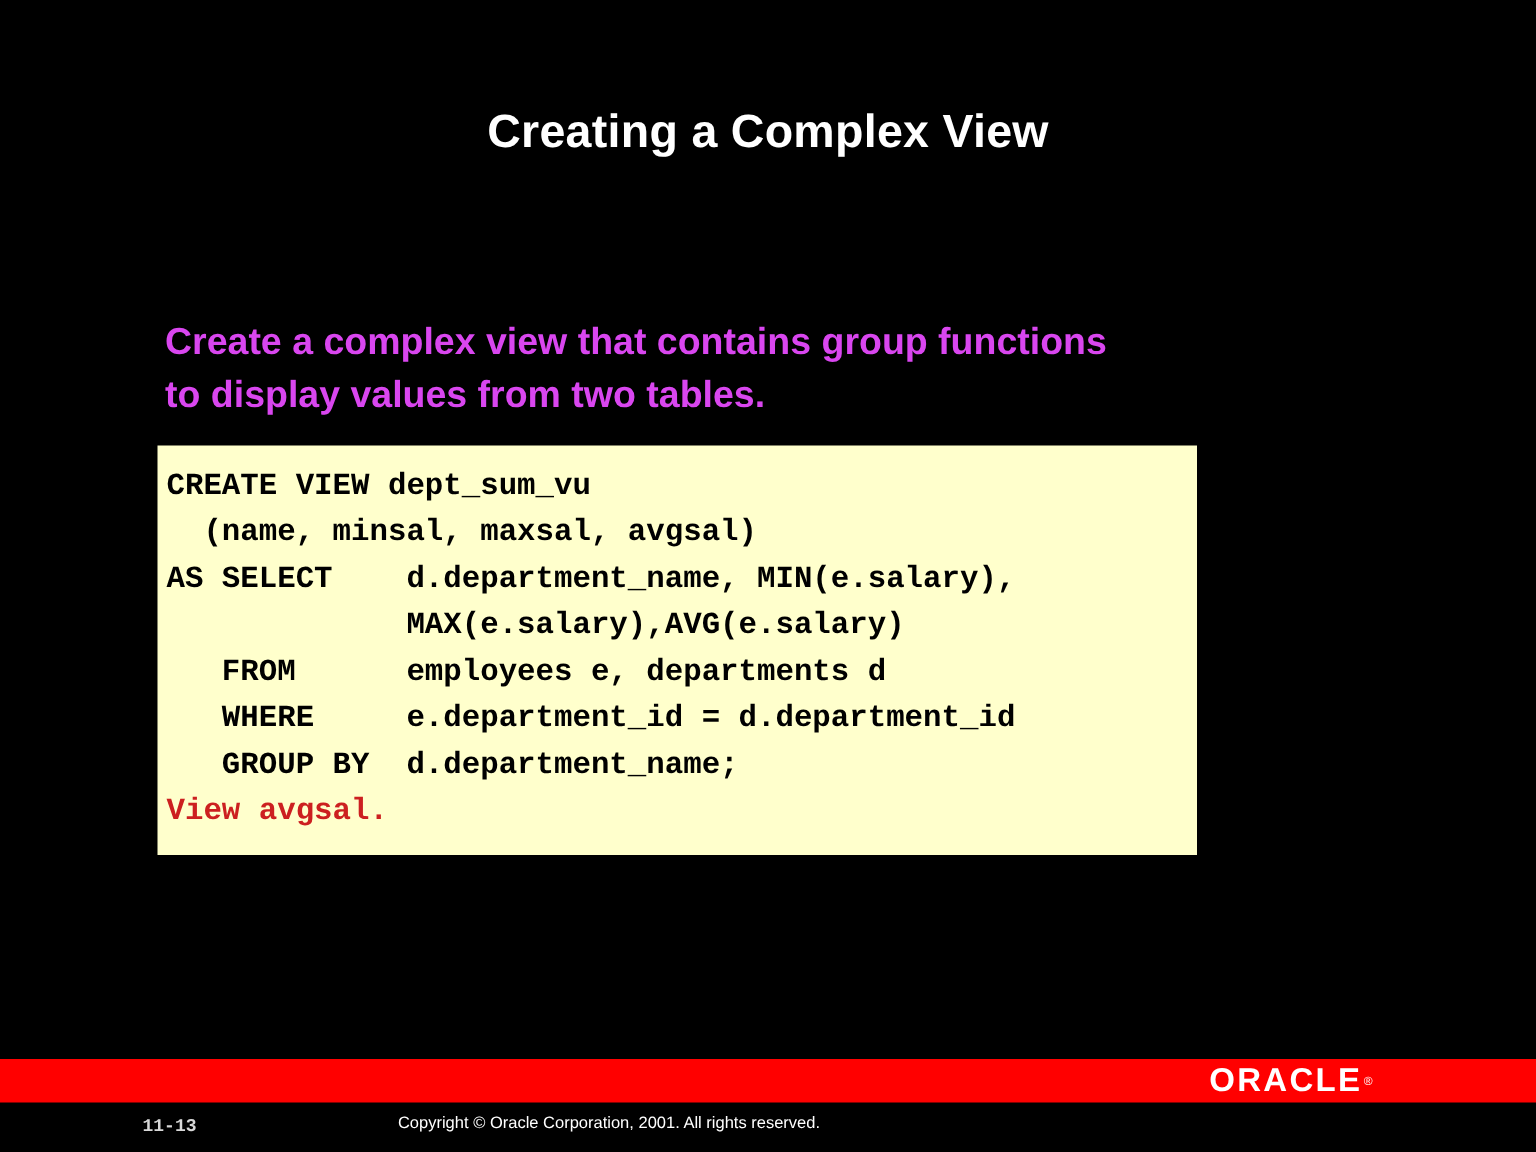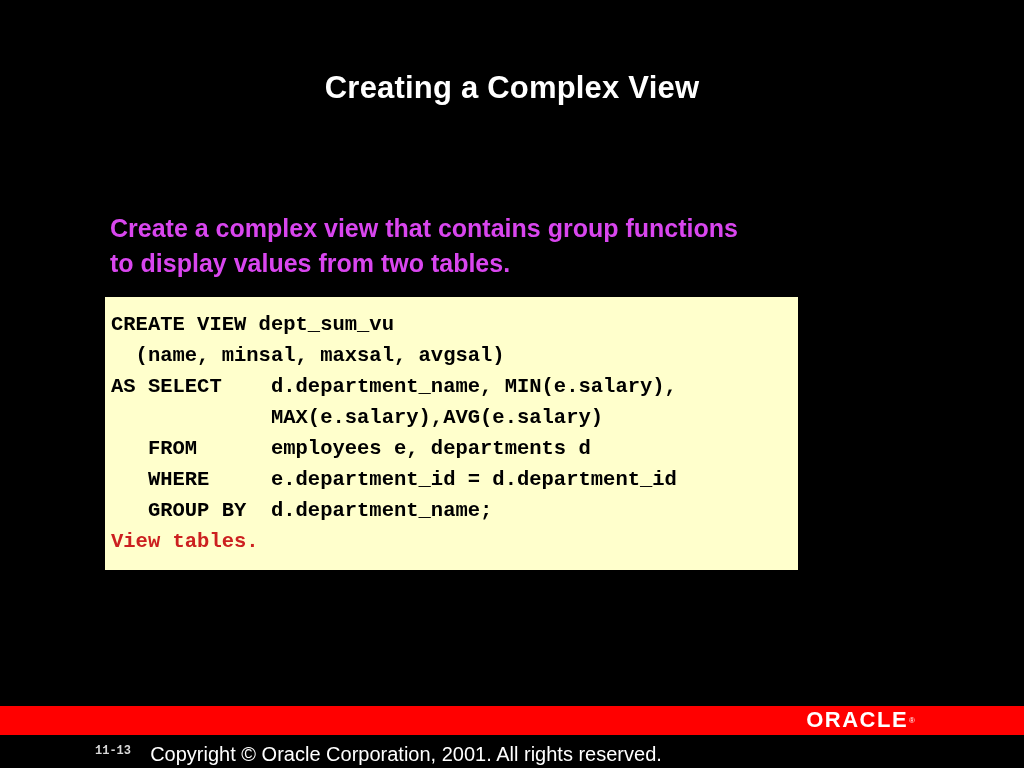--- a/index.html
+++ b/index.html
@@ -115,21 +115,21 @@
     font-family: Liberation Mono, monospace;
     margin-left: 16px;
   }
   .copyright {
     position: absolute;
     left: 0;
     top: 743px;
     width: 812px;
     text-align: center;
     color: #ffffff;
-    font-size: 20px;
+    font-size: 11px;
     font-family: "Liberation Sans", sans-serif;
   }
 </style>
 </head>
 <body>
 
 <div class="slide">
 
   <div class="slide-title">Creating a Complex View</div>
 
@@ -139,21 +139,21 @@
   </div>
 
   <div class="code-block">
     <span class="code-line">CREATE VIEW dept_sum_vu</span>
     <span class="code-line">  (name, minsal, maxsal, avgsal)</span>
     <span class="code-line">AS SELECT    d.department_name, MIN(e.salary),</span>
     <span class="code-line">             MAX(e.salary),AVG(e.salary)</span>
     <span class="code-line">   FROM      employees e, departments d</span>
     <span class="code-line">   WHERE     e.department_id = d.department_id</span>
     <span class="code-line">   GROUP BY  d.department_name;</span>
-    <span class="code-line result">View tables.</span>
+    <span class="code-line result">View avgsal.</span>
   </div>
 
   <div class="footer-bar"></div>
 
   <div class="oracle-logo">
     <span>ORACLE</span>
     <span class="tm">®</span>
   </div>
 
   <div class="page-number">11-13</div>

